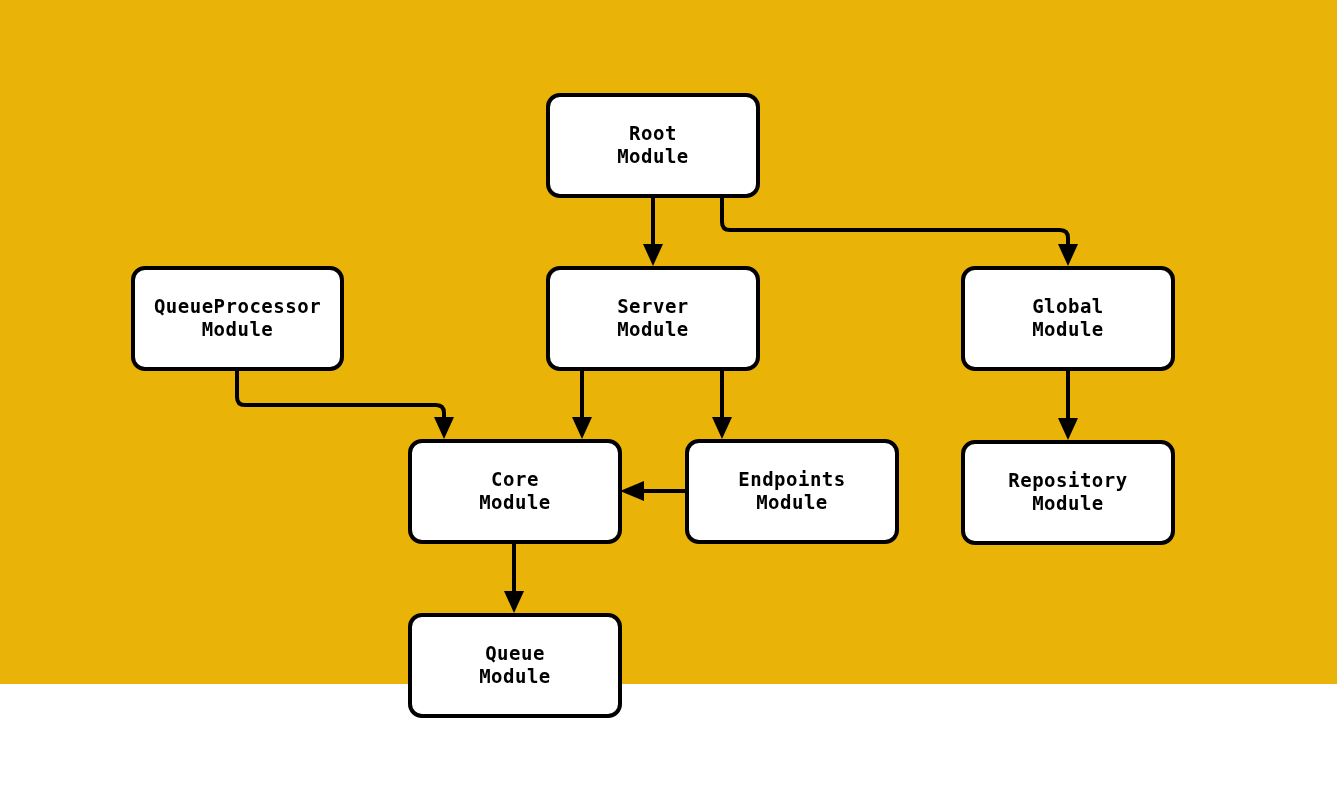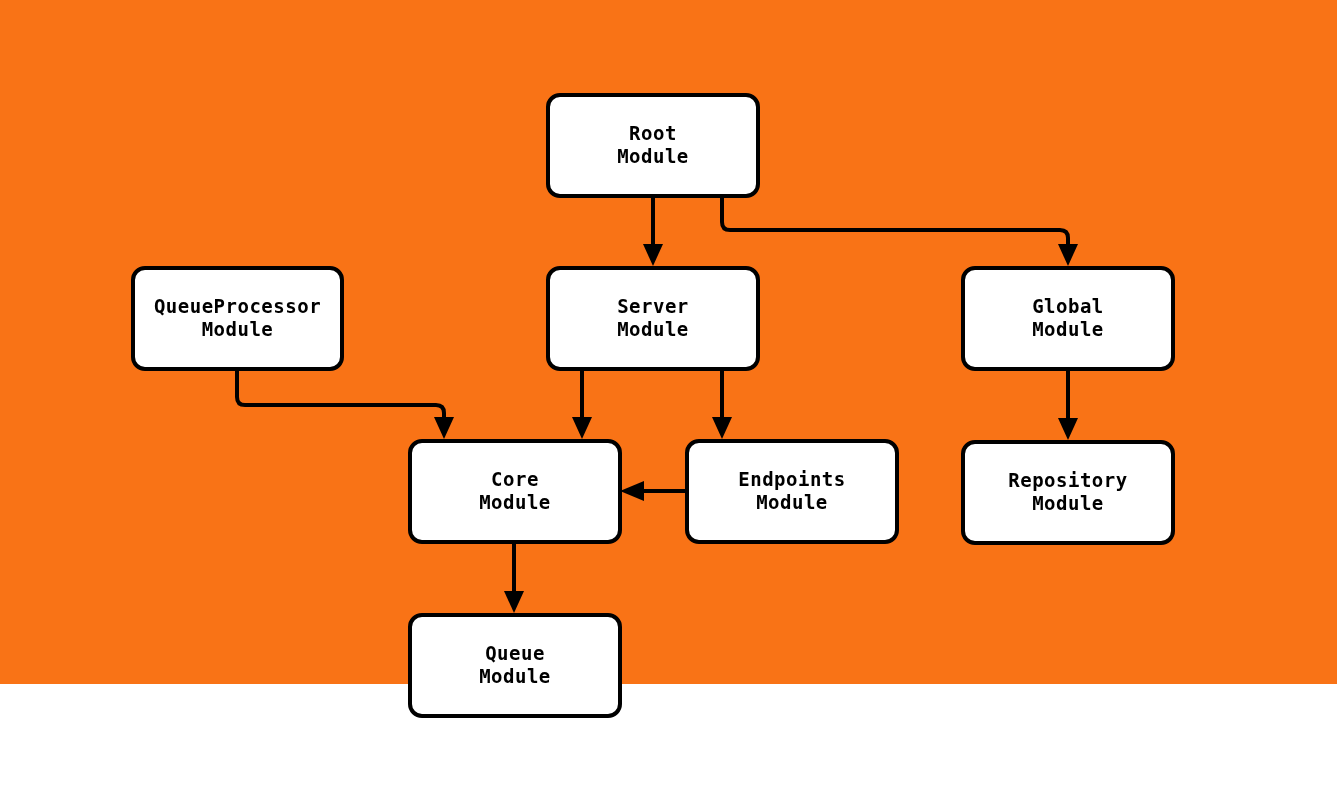--- a/index.html
+++ b/index.html
@@ -11,21 +11,21 @@
   body {
     width: 1337px;
     height: 809px;
     overflow: hidden;
     font-family: "DejaVu Sans Mono", "Liberation Mono", monospace;
   }
   #diagram-root {
     position: relative;
     width: 1337px;
     height: 684px;
-    background: #f97316;
+    background: #eab308;
   }
   svg#diagram-canvas {
     position: absolute;
     top: 0;
     left: 0;
     width: 1337px;
     height: 809px;
     display: block;
   }
   .node-box {

